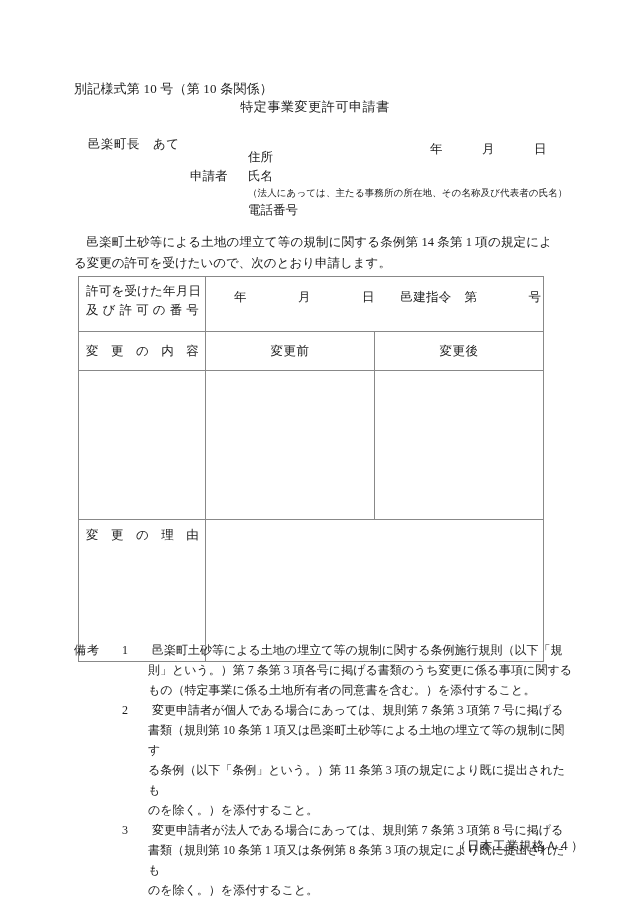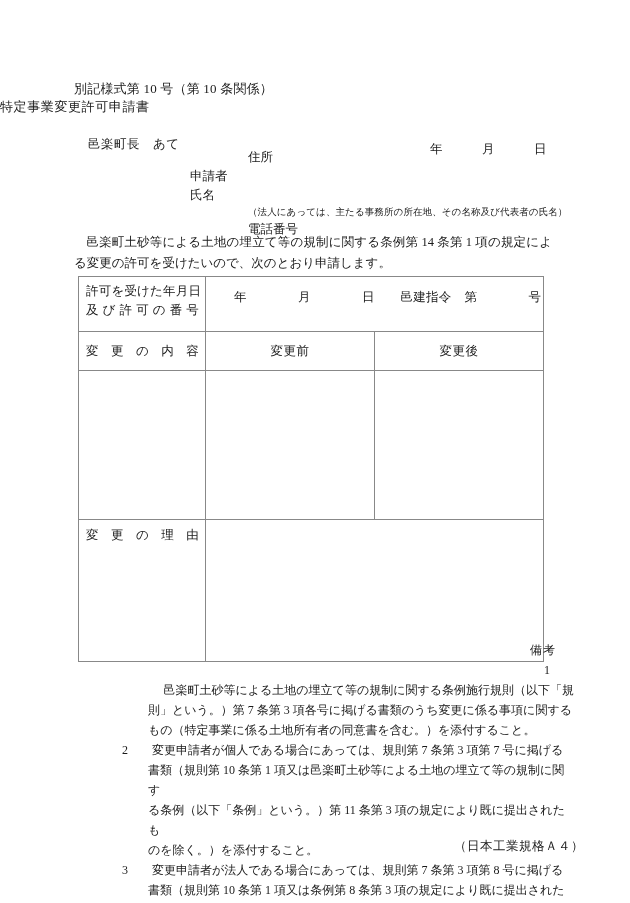--- a/index.html
+++ b/index.html
@@ -29,21 +29,21 @@
     top: 80px;
     font-size: 13px;
     letter-spacing: 0.2px;
     white-space: nowrap;
   }
   .doc-title {
     position: absolute;
     left: 0;
     right: 0;
     top: 98px;
-    text-align: left;
+    text-align: center;
     font-size: 13px;
     letter-spacing: 0.6px;
   }
   .date-line {
     position: absolute;
     left: 430px;
     top: 117px;
     font-size: 12.5px;
     letter-spacing: 0.5px;
     white-space: pre;
@@ -62,21 +62,20 @@
     position: absolute;
     left: 190px;
     top: 148px;
     font-size: 12.5px;
     line-height: 19px;
   }
   .applicant-row {
     display: flex;
     align-items: baseline;
     white-space: pre;
-    flex-direction: column;
   }
   .applicant-label {
     width: 58px;
     display: inline-block;
   }
   .applicant-sub {
     display: block;
     margin-left: 58px;
     font-size: 9.5px;
     line-height: 15px;
@@ -157,22 +156,21 @@
   .remarks {
     position: absolute;
     left: 74px;
     top: 640px;
     width: 500px;
     font-size: 12px;
     line-height: 20px;
   }
   .remark-head-row {
     display: flex;
-    align-items: flex-end;
-    flex-direction: column;
+    align-items: flex-start;
   }
   .remark-head {
     flex: 0 0 auto;
     width: 44px;
     letter-spacing: 1px;
   }
   .remark-item {
     display: flex;
     align-items: flex-start;
   }

